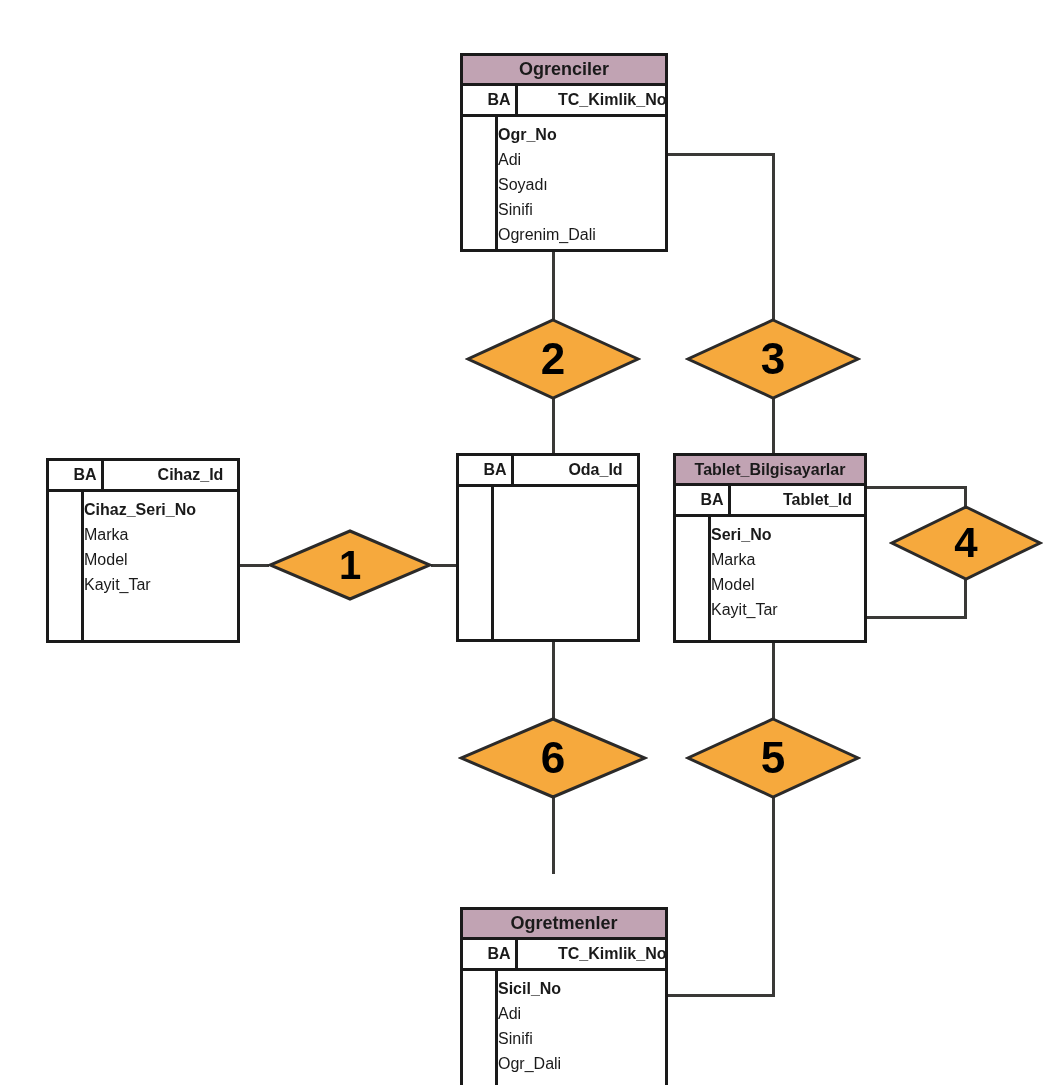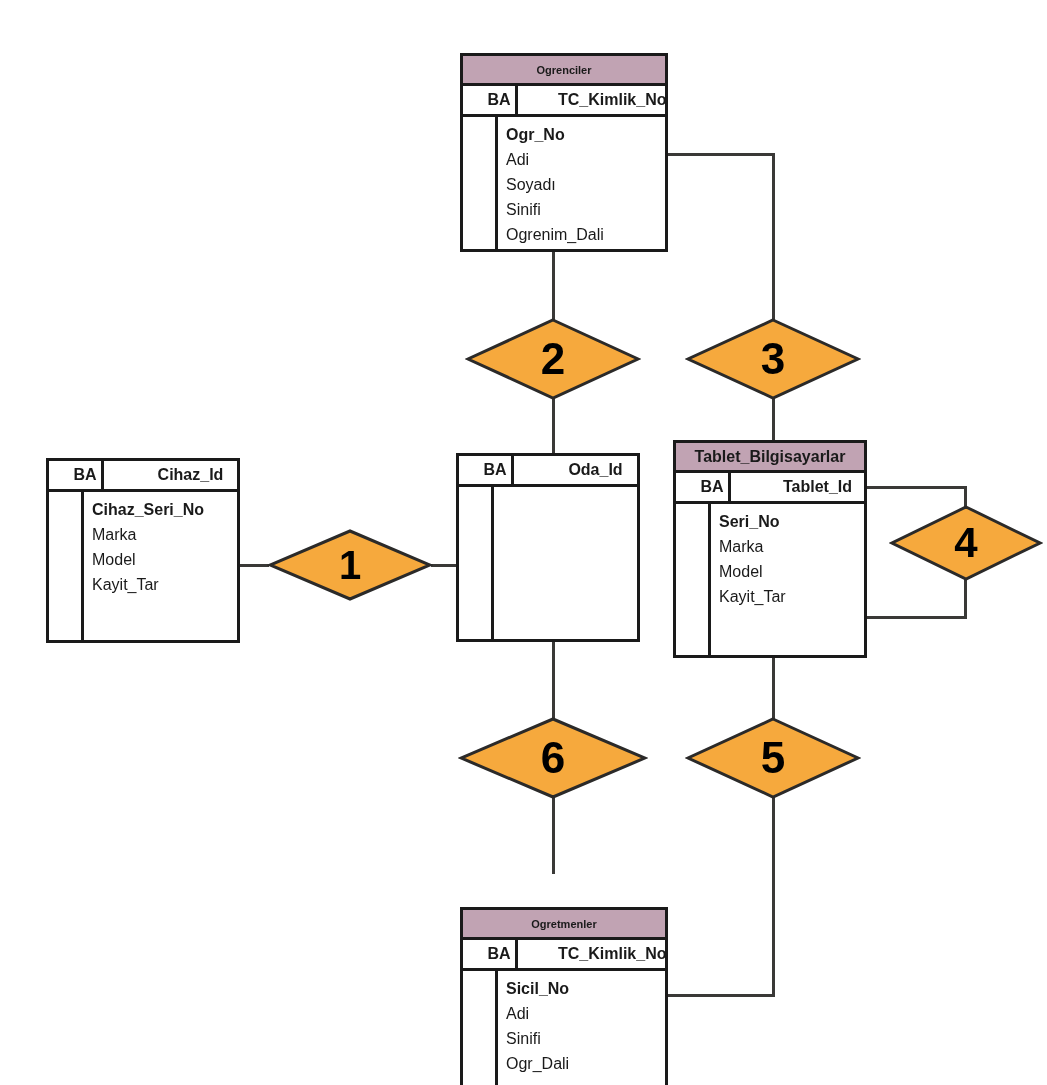--- a/index.html
+++ b/index.html
@@ -39,21 +39,21 @@
   }
   .entity-header {
     height: 30px;
     flex: 0 0 30px;
     border-bottom: 3px solid var(--table-border);
     background: var(--header-bg);
     display: flex;
     align-items: center;
     justify-content: center;
     font-weight: bold;
-    font-size: 11px;
+    font-size: 18px;
   }
   .key-row {
     height: 31px;
     flex: 0 0 31px;
     border-bottom: 3px solid var(--table-border);
     display: flex;
   }
   .ba-cell {
     width: 35px;
     flex: 0 0 35px;
@@ -73,21 +73,21 @@
     font-weight: bold;
     font-size: 16px;
     margin-left: 40px;
   }
   .entity-body { flex: 1; display: flex; }
   .body-ba-col {
     width: 35px;
     flex: 0 0 35px;
     border-right: 3px solid var(--table-border);
   }
-  .attr-list { flex: 1; padding: 5px 2px 0 8px; }
+  .attr-list { flex: 1; padding: 5px 2px 0 0; }
   .attr { font-size: 16px; line-height: 25px; white-space: nowrap; }
   .attr.pk-attr { font-weight: bold; }
 
   
   .diamond { position: absolute; }
   .diamond svg { display: block; width: 100%; height: 100%; }
   .diamond polygon {
     fill: var(--diamond-fill);
     stroke: var(--diamond-stroke);
     stroke-width: 3px;
@@ -162,21 +162,21 @@
   <div class="entity" style="left:456px; top:453px; width:184px; height:189px">
     <div class="key-row">
       <div class="ba-cell">BA</div>
       <div class="pk-cell">Oda_Id</div>
     </div>
     <div class="entity-body">
       <div class="body-ba-col"></div>
     </div>
   </div>
 
-  <div class="entity" style="left:673px; top:440px; width:194px; height:218px">
+  <div class="entity" style="left:673px; top:453px; width:194px; height:190px">
     <div class="entity-header" style="font-size:16px">Tablet_Bilgisayarlar</div>
     <div class="key-row">
       <div class="ba-cell">BA</div>
       <div class="pk-cell">Tablet_Id</div>
     </div>
     <div class="entity-body">
       <div class="body-ba-col"></div>
       <div class="attr-list">
         <div class="attr pk-attr">Seri_No</div>
         <div class="attr">Marka</div>

